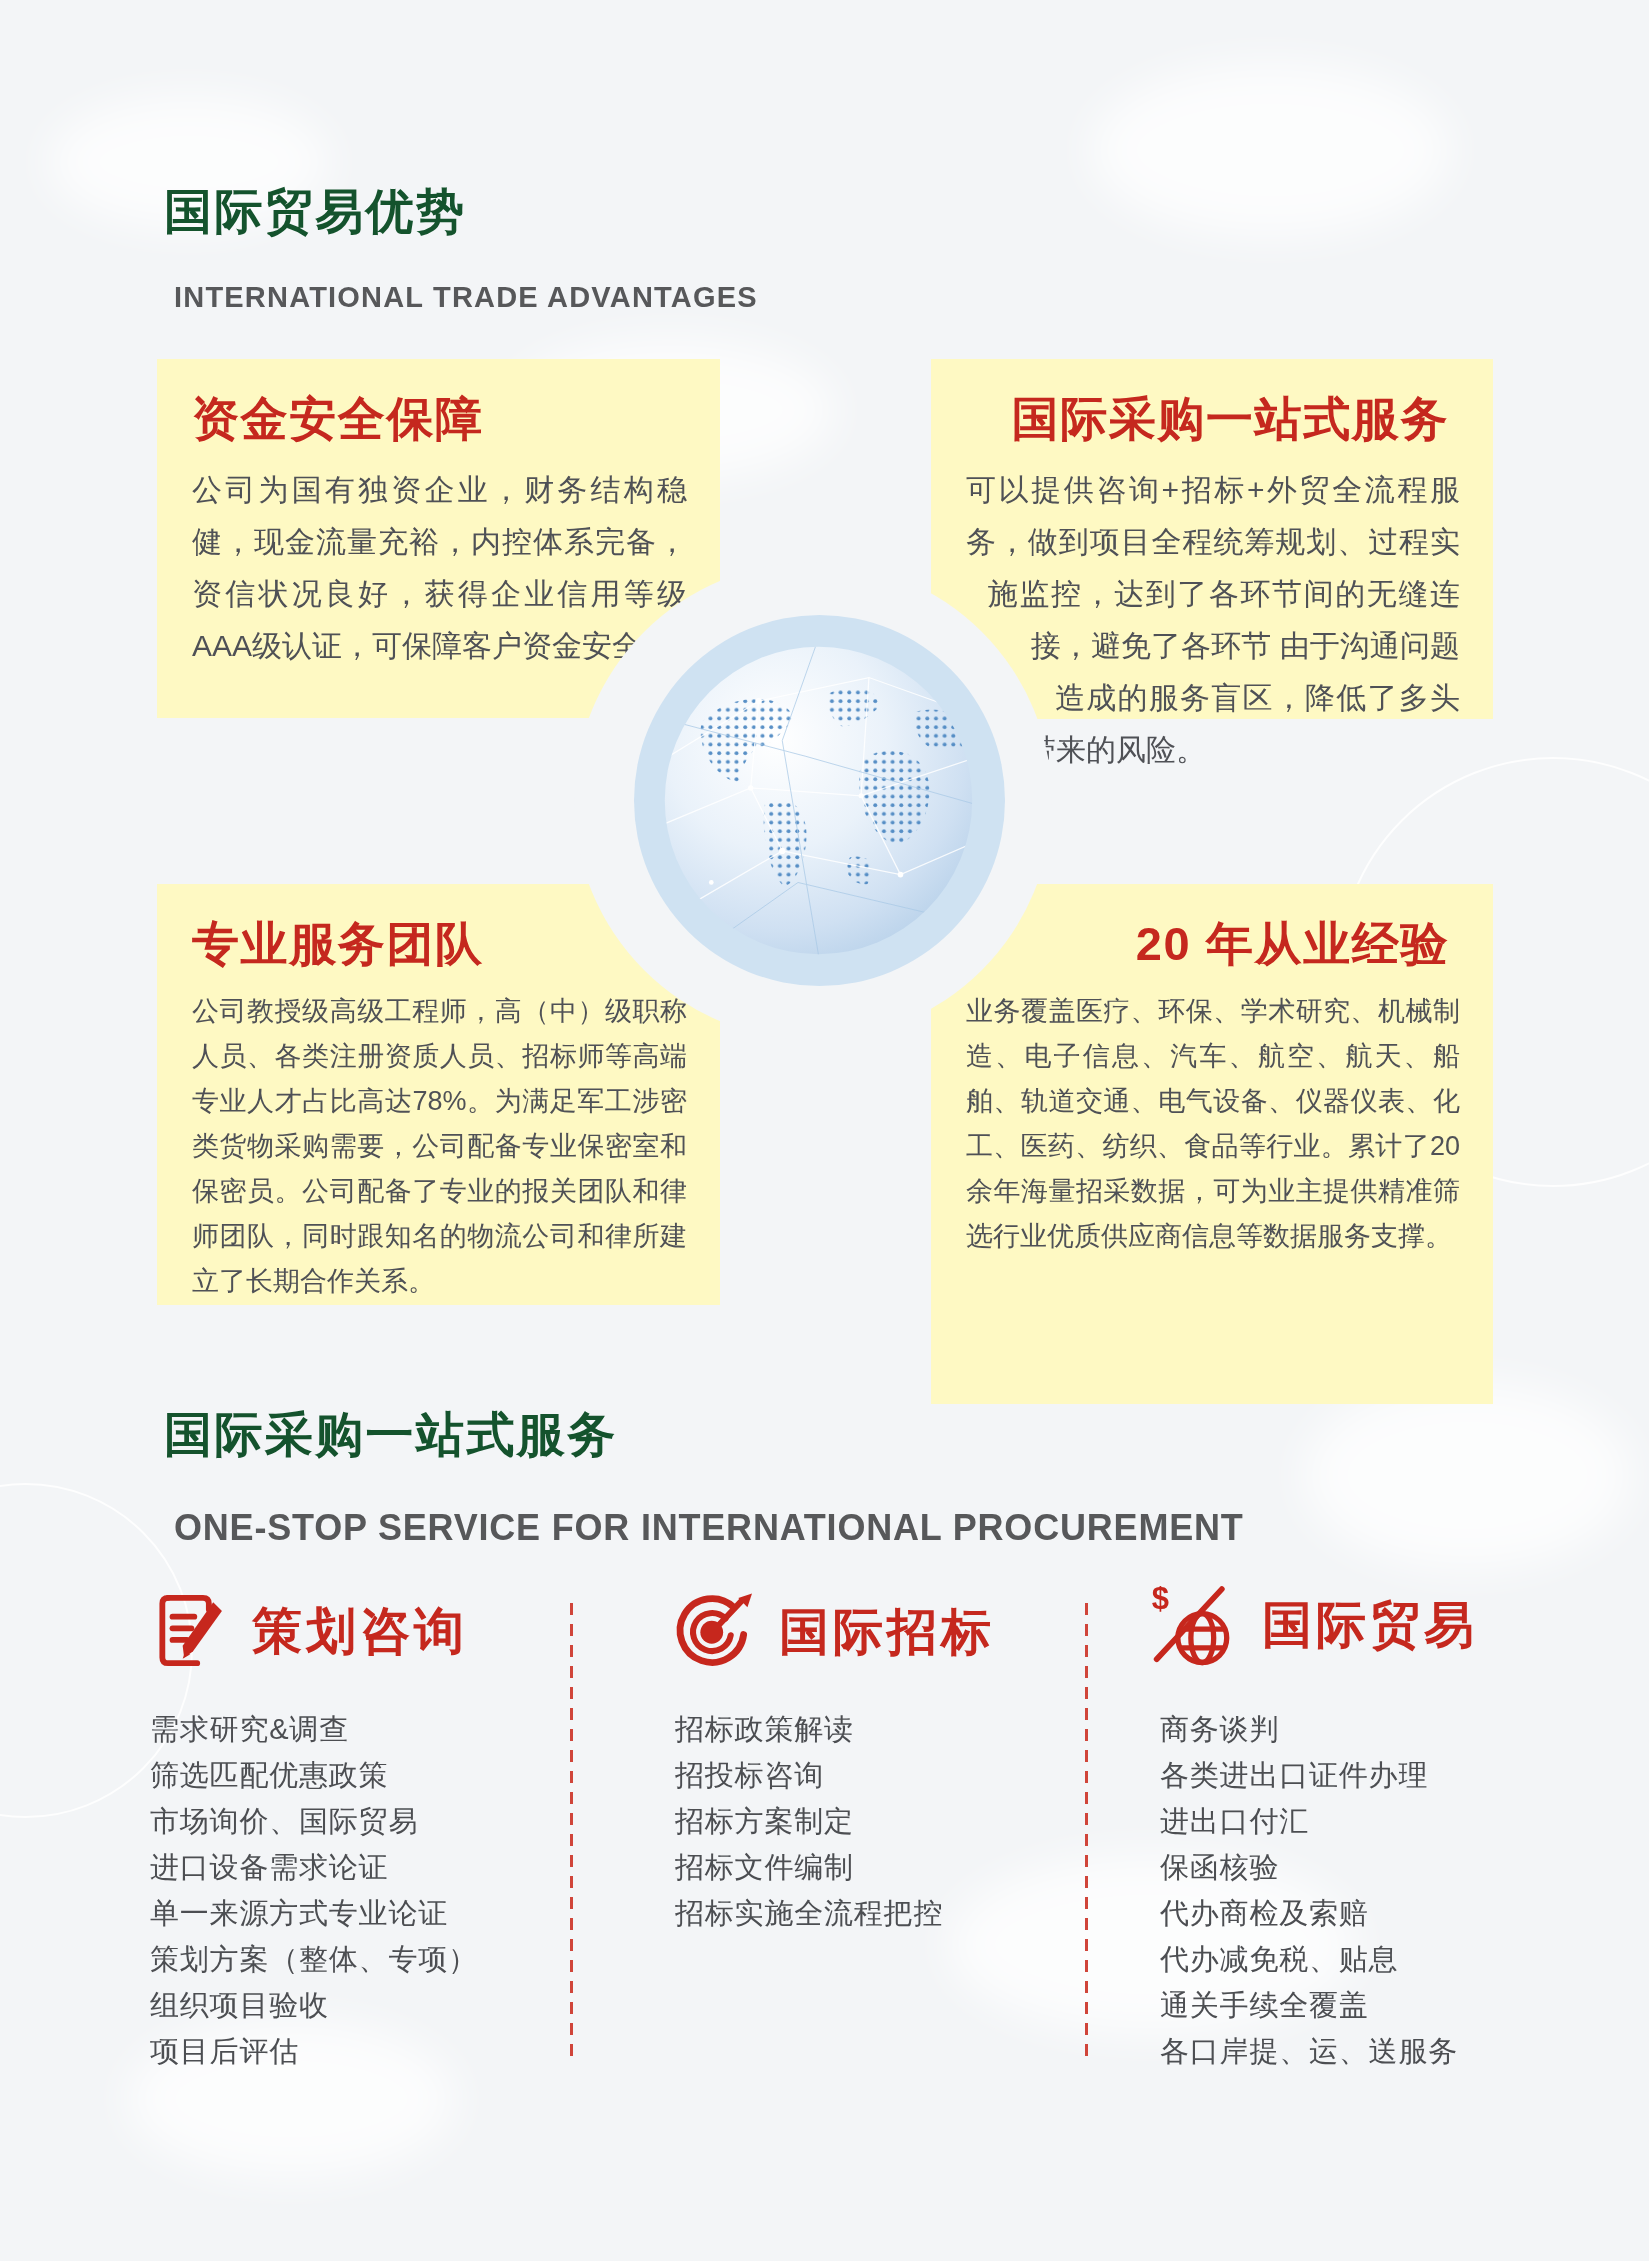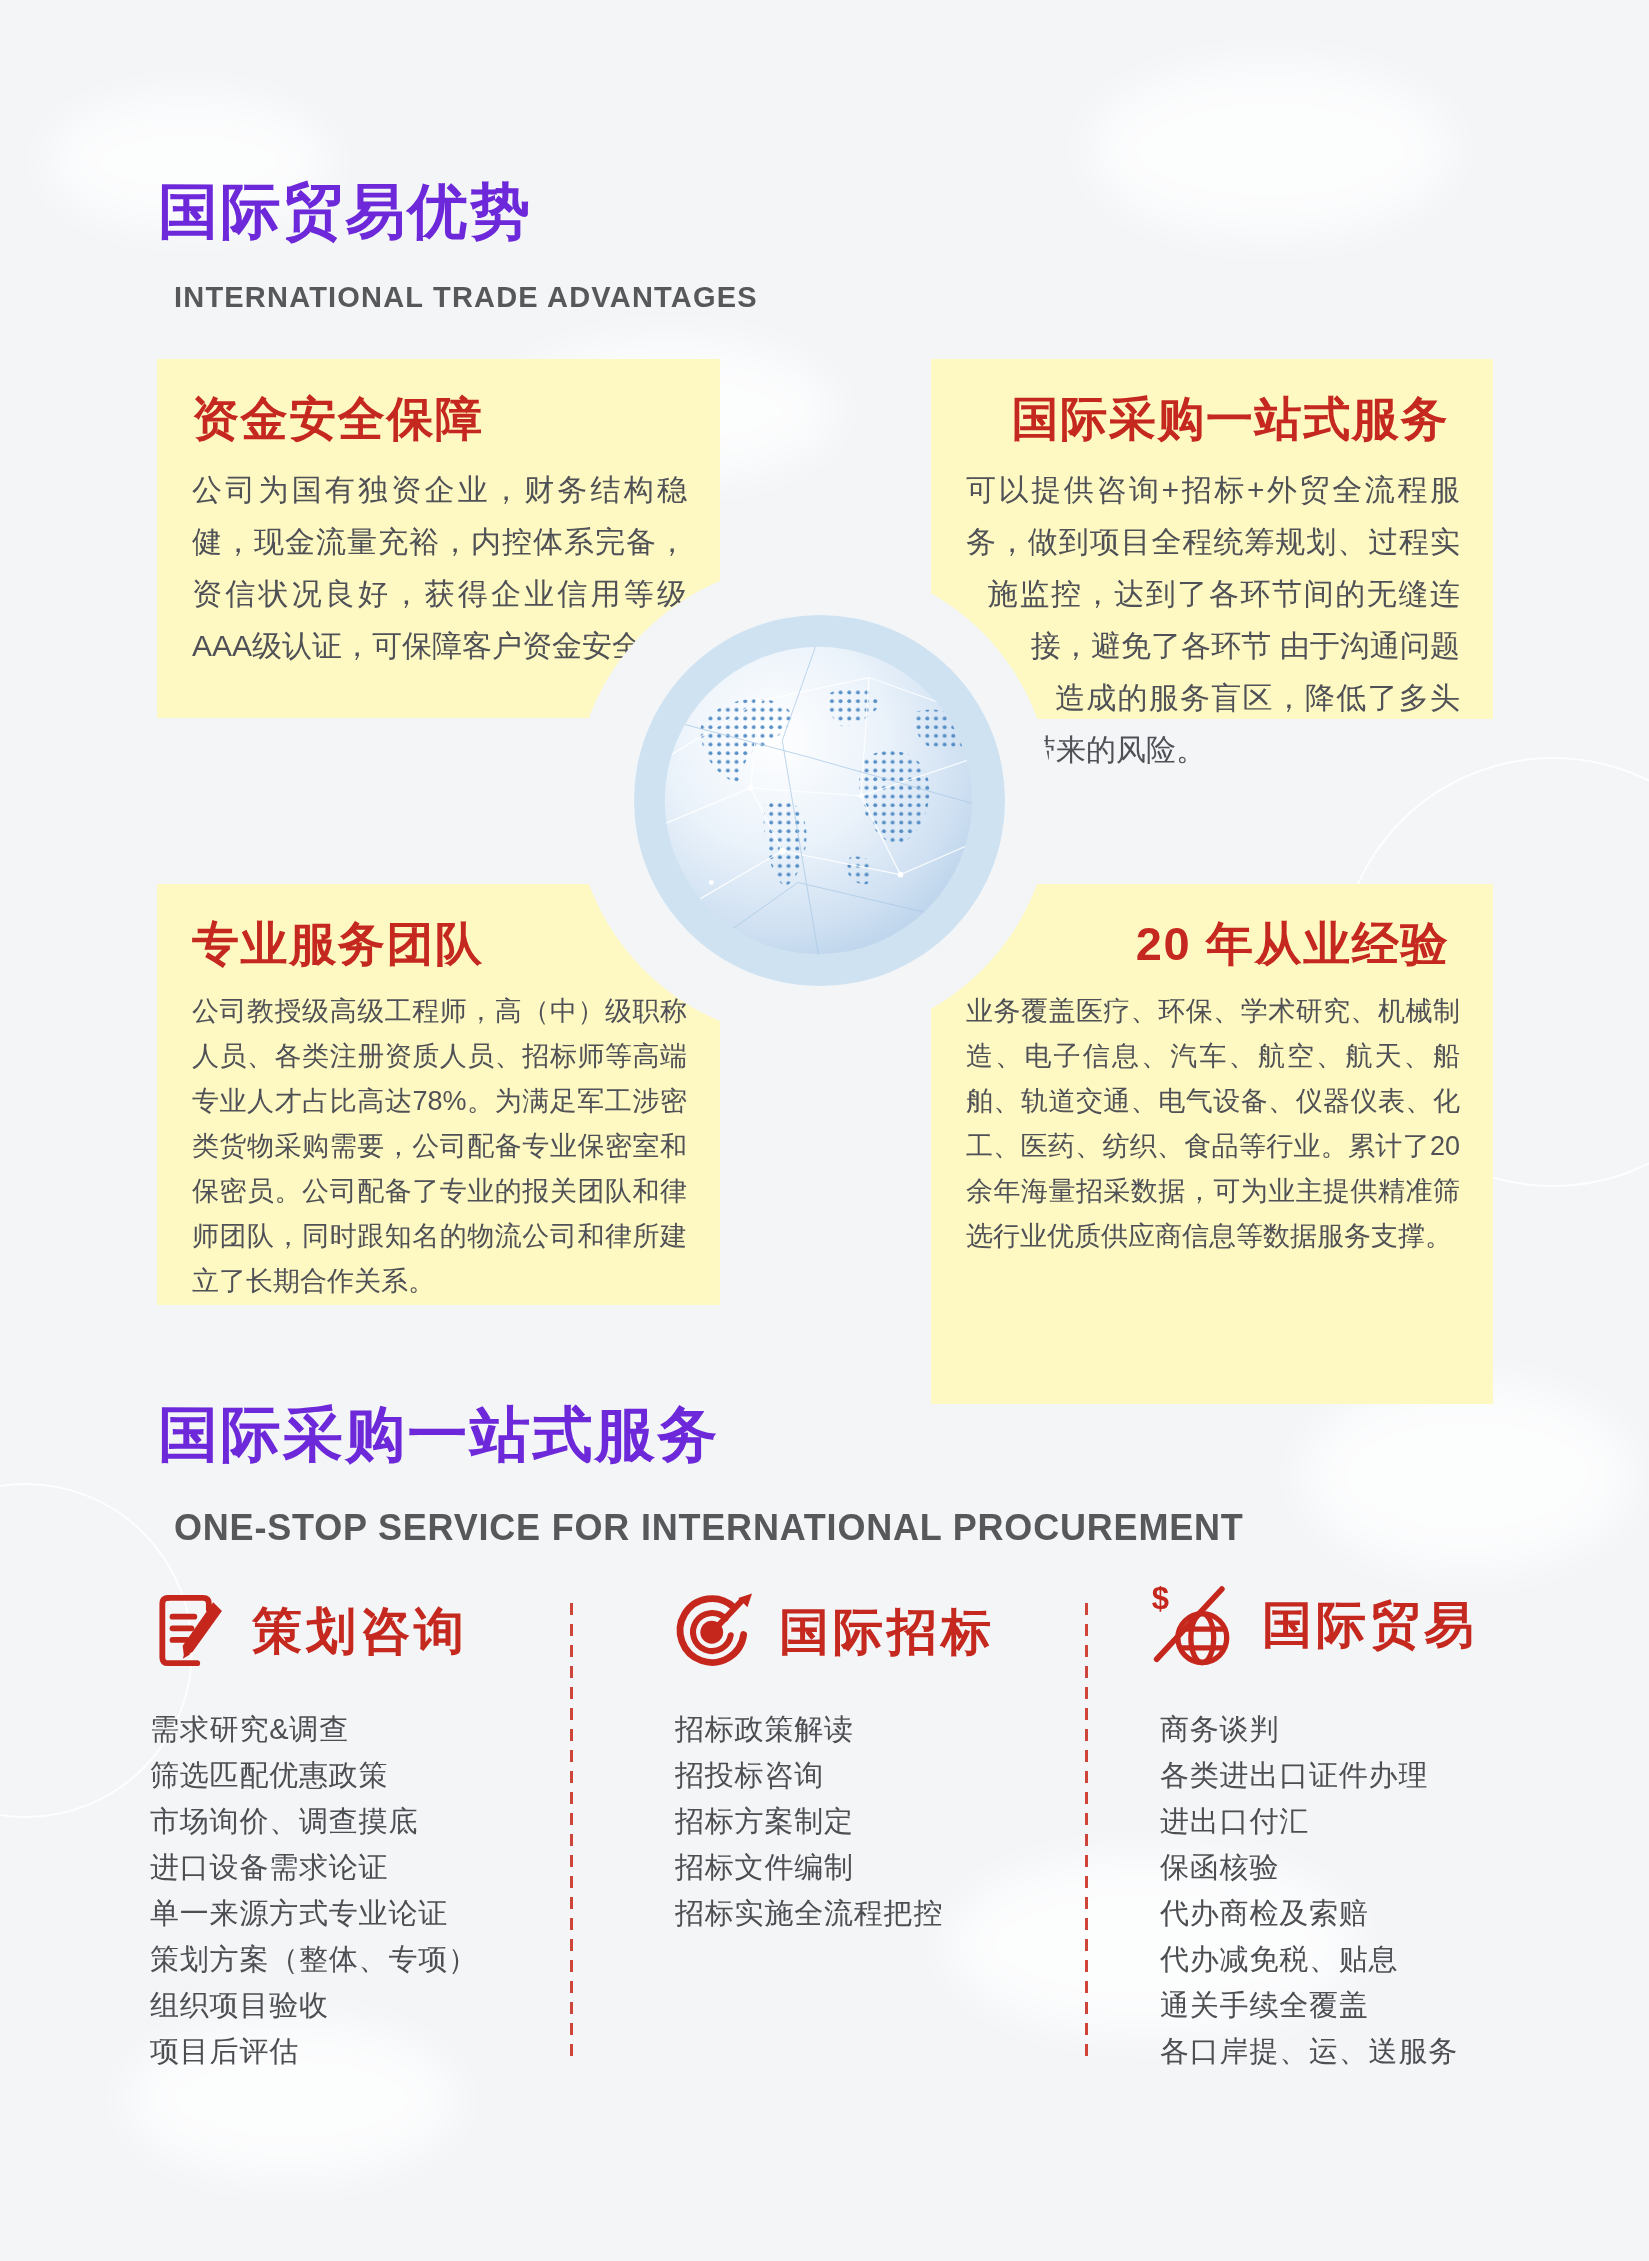--- a/index.html
+++ b/index.html
@@ -6,21 +6,21 @@
   #page{
     position:relative;width:1650px;height:2261px;overflow:hidden;
     background:#f3f5f7;
     font-family:"Liberation Sans","DejaVu Sans",sans-serif;
   }
   
   .bgblob{position:absolute;border-radius:50%;background:rgba(255,255,255,.75);filter:blur(22px);}
   .bgring{position:absolute;border:2.4px solid rgba(255,255,255,.85);border-radius:50%;}
 
   
-  .sec-title{position:absolute;left:156px;margin:2px;color:#6d28d9;font-size:60px;font-weight:700;line-height:1;letter-spacing:2.4px;}
+  .sec-title{position:absolute;left:156px;margin:8px;color:#14532d;font-size:48px;font-weight:700;line-height:1;letter-spacing:2.4px;}
   .sec-sub{position:absolute;left:158px;margin:16px;color:#57585a;font-weight:700;}
   #sub1{top:265px;font-size:29px;letter-spacing:1.2px;}
   #sub2{top:1491px;font-size:36px;letter-spacing:0.8px;}
 
   
   .adv{position:absolute;background:#fef9c3;box-sizing:border-box;padding:35px 33px 10px 35px;z-index:1;}
   .adv h2{margin:0 0 20.5px 0;color:#c5281e;font-size:47px;font-weight:700;letter-spacing:1.6px;line-height:1.05;}
   .adv p{margin:0;color:#4f5156;text-align:justify;}
   .adv.top p{font-size:30px;line-height:52px;}
   .adv.bottom p{font-size:27px;line-height:45px;}
@@ -188,21 +188,21 @@
     </svg>
     <h3>国际贸易</h3>
   </div>
 
   <div class="divider" id="div1"></div>
   <div class="divider" id="div2"></div>
 
   <ul class="svc-list" id="list1">
     <li>需求研究&amp;调查</li>
     <li>筛选匹配优惠政策</li>
-    <li>市场询价、调查摸底</li>
+    <li>市场询价、国际贸易</li>
     <li>进口设备需求论证</li>
     <li>单一来源方式专业论证</li>
     <li>策划方案（整体、专项）</li>
     <li>组织项目验收</li>
     <li>项目后评估</li>
   </ul>
 
   <ul class="svc-list" id="list2">
     <li>招标政策解读</li>
     <li>招投标咨询</li>

